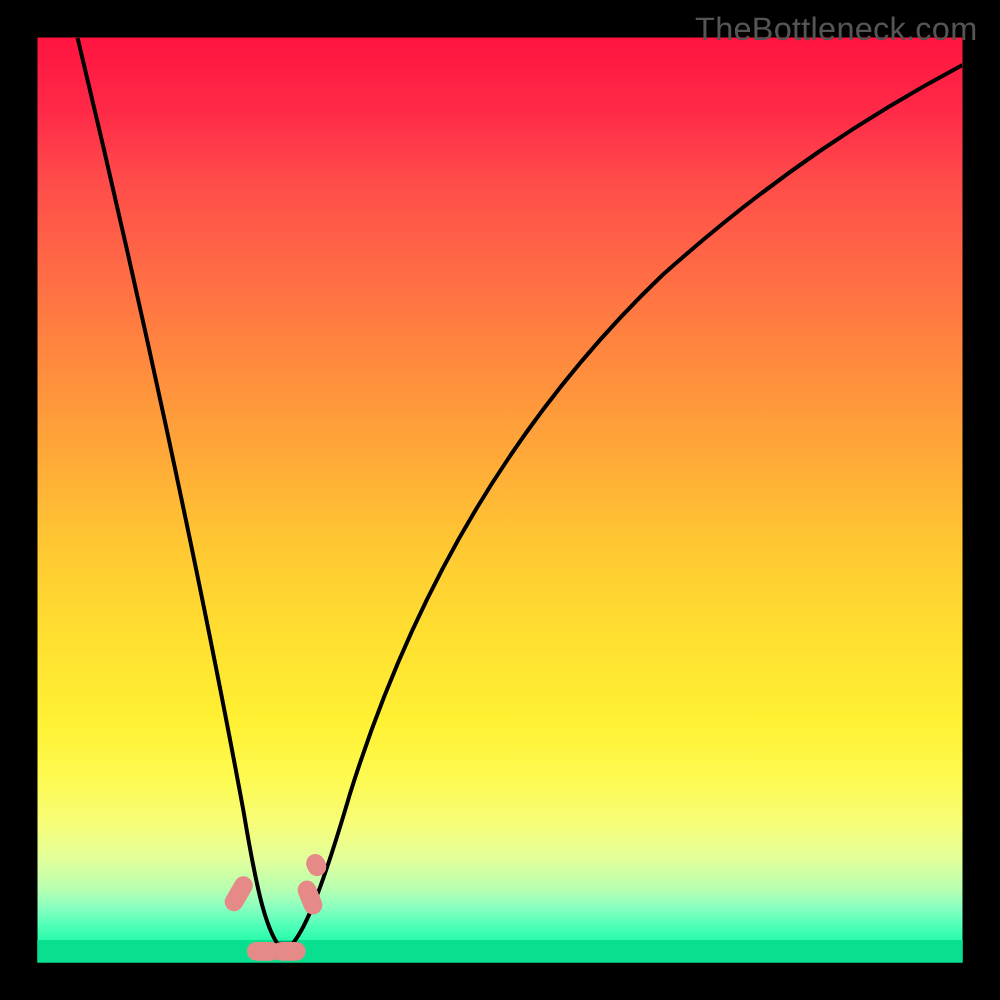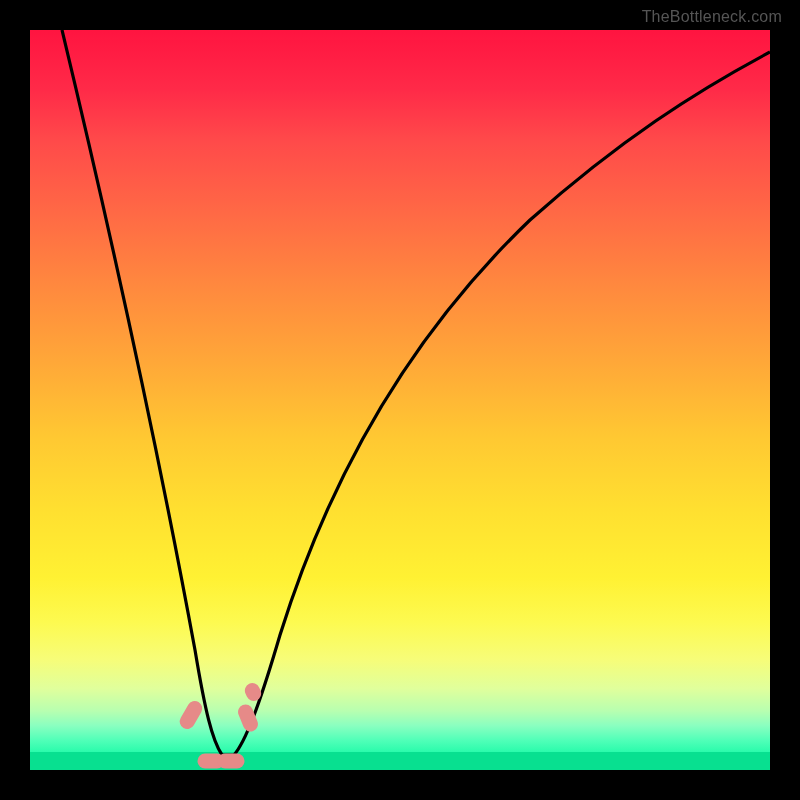--- a/index.html
+++ b/index.html
@@ -8,21 +8,21 @@
     height: 800px;
     background: #000;
     position: relative;
     font-family: Arial, sans-serif;
     overflow: hidden;
   }
   .watermark {
     position: absolute;
     top: 8px;
     right: 18px;
-    font-size: 16px;
+    font-size: 26px;
     font-weight: 500;
     color: #555;
     z-index: 10;
     letter-spacing: 0.2px;
   }
   .chart-frame {
     position: absolute;
     top: 30px;
     left: 30px;
     width: 740px;

